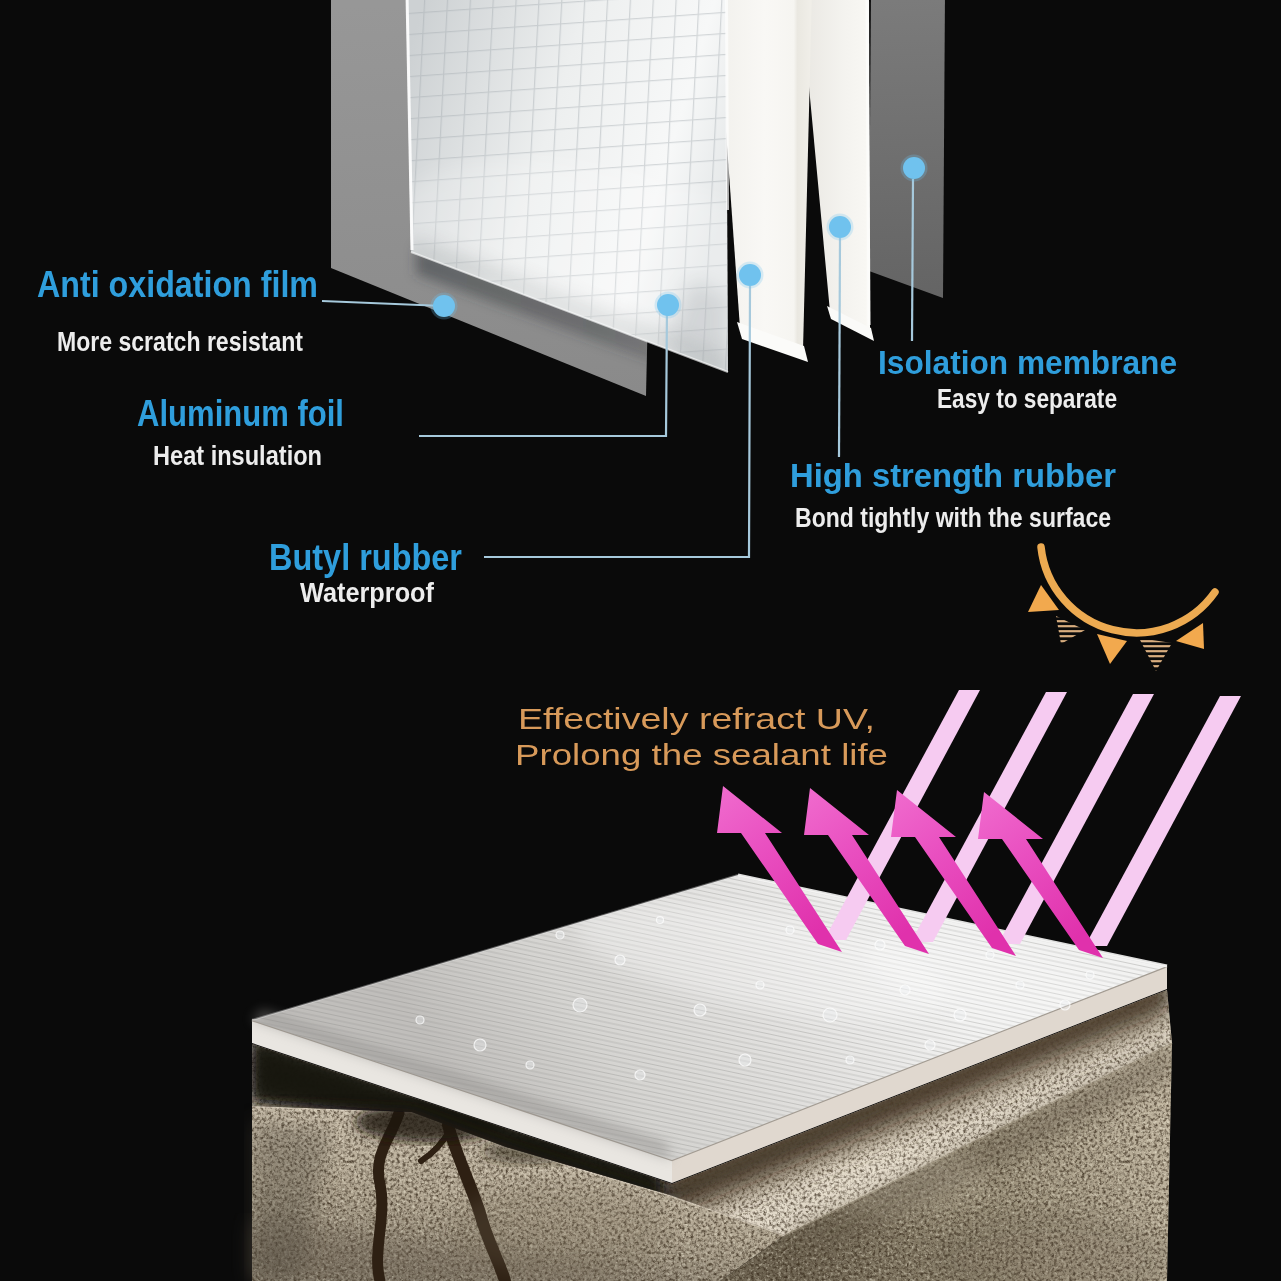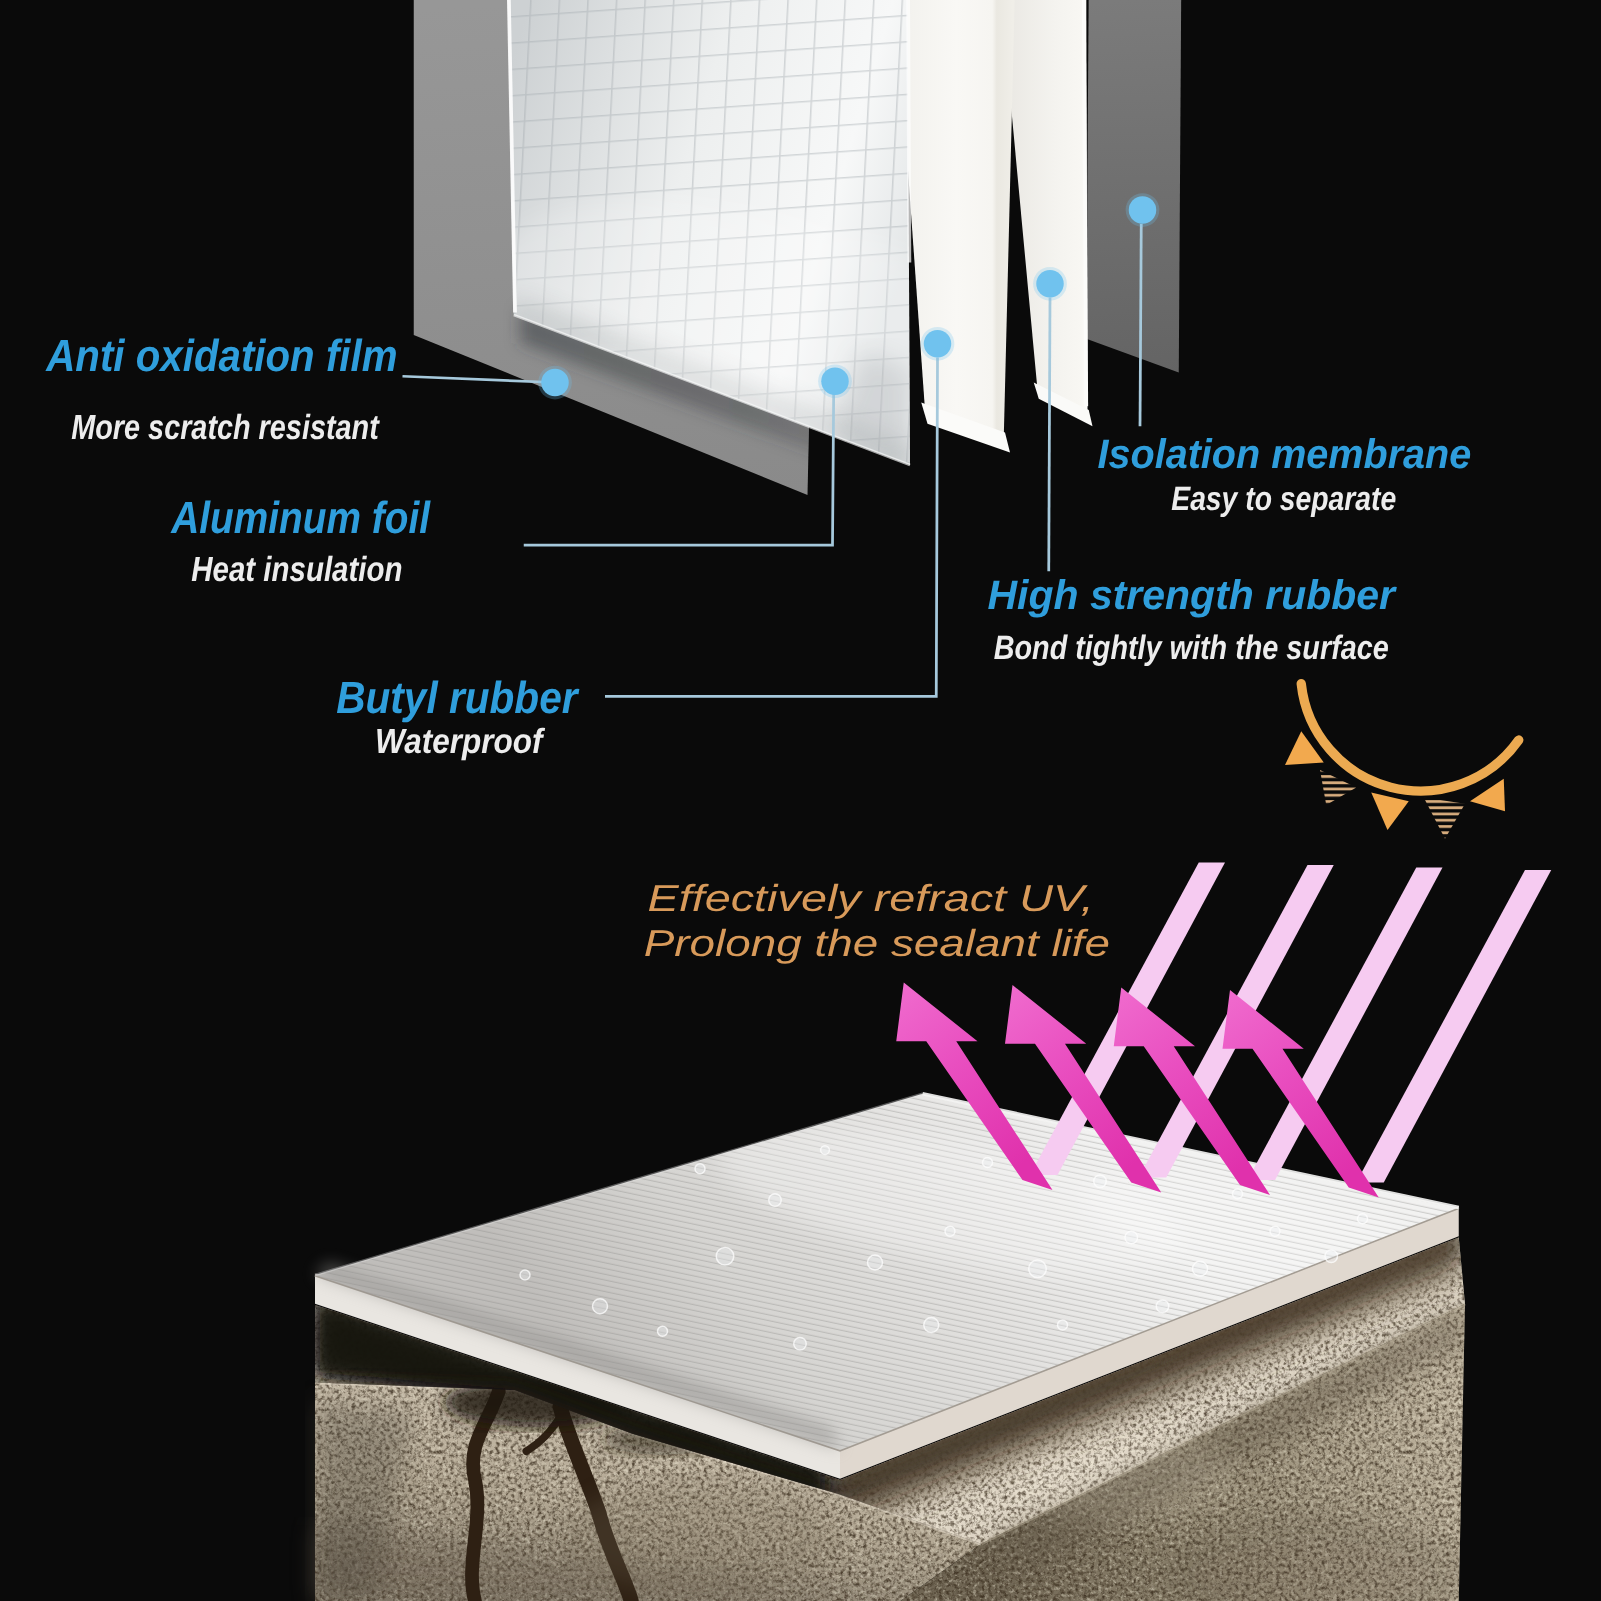--- a/index.html
+++ b/index.html
@@ -1,17 +1,17 @@
 <!DOCTYPE html>
 <html><head>
 <meta charset="utf-8">
 <style>
   html,body{margin:0;padding:0;background:#0a0a0a;}
   #stage{position:relative;width:1281px;height:1281px;background:#0a0a0a;overflow:hidden;
-         font-family:"Liberation Sans", sans-serif;font-style:italic;}
+         font-family:"Liberation Sans", sans-serif;}
   svg{position:absolute;left:0;top:0;}
 </style>
 </head>
 <body>
 <div id="stage">
 <svg width="1281" height="1281" viewBox="0 0 1281 1281">
 <defs>
   <linearGradient id="foilg" gradientUnits="userSpaceOnUse" x1="406" y1="60" x2="740" y2="160">
     <stop offset="0" stop-color="#CDD1D3"></stop>
     <stop offset="0.45" stop-color="#EDEFEF"></stop>

